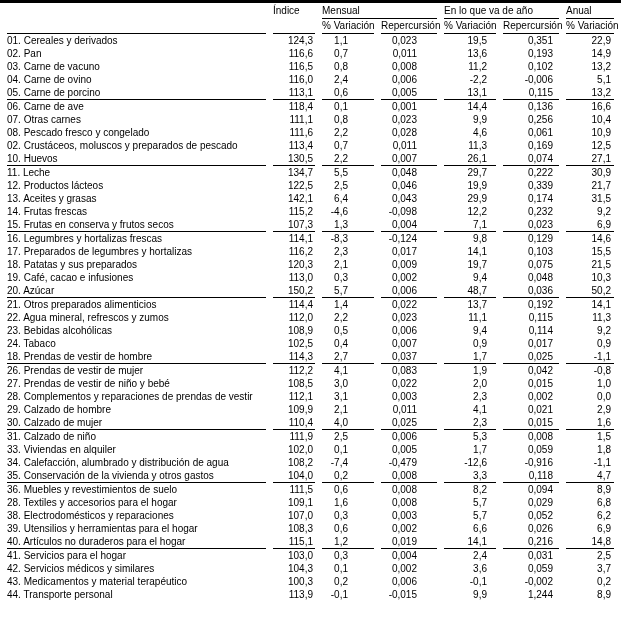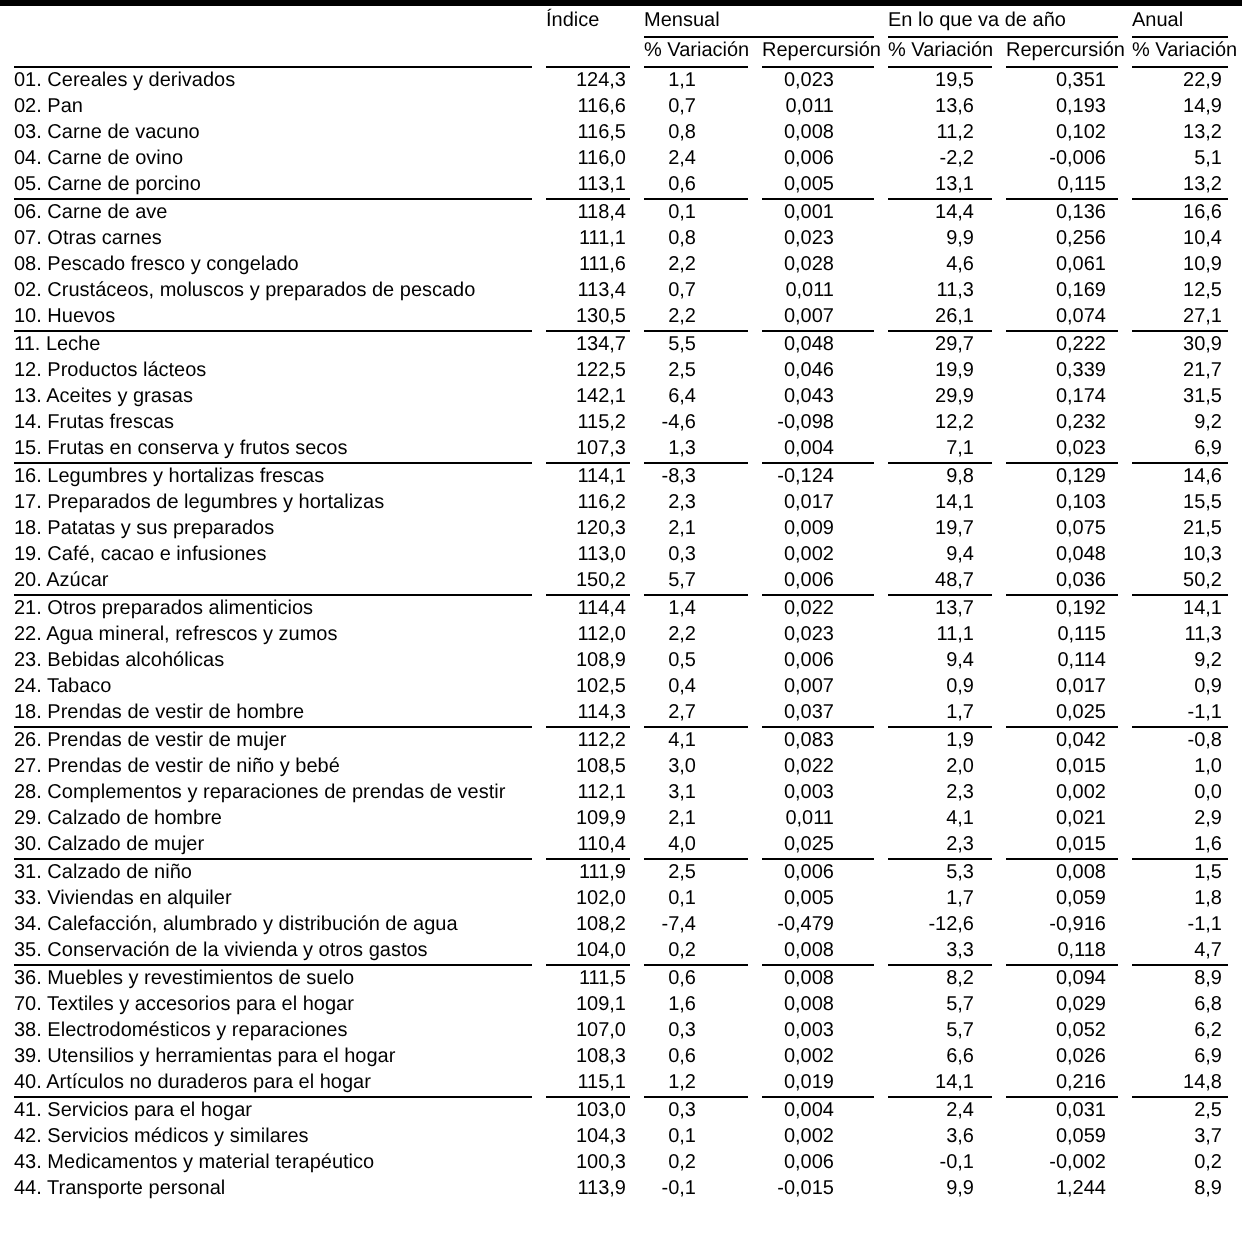--- a/index.html
+++ b/index.html
@@ -377,21 +377,21 @@
         <tr>
           <td class="td-label">36. Muebles y revestimientos de suelo</td>
           <td class="td-num td-indice">111,5</td>
           <td class="td-num td-mvar">0,6</td>
           <td class="td-num td-mrep">0,008</td>
           <td class="td-num td-yvar">8,2</td>
           <td class="td-num td-yrep">0,094</td>
           <td class="td-num td-anual">8,9</td>
         </tr>
         <tr>
-          <td class="td-label">70. Textiles y accesorios para el hogar</td>
+          <td class="td-label">28. Textiles y accesorios para el hogar</td>
           <td class="td-num td-indice">109,1</td>
           <td class="td-num td-mvar">1,6</td>
           <td class="td-num td-mrep">0,008</td>
           <td class="td-num td-yvar">5,7</td>
           <td class="td-num td-yrep">0,029</td>
           <td class="td-num td-anual">6,8</td>
         </tr>
         <tr>
           <td class="td-label">38. Electrodomésticos y reparaciones</td>
           <td class="td-num td-indice">107,0</td>

